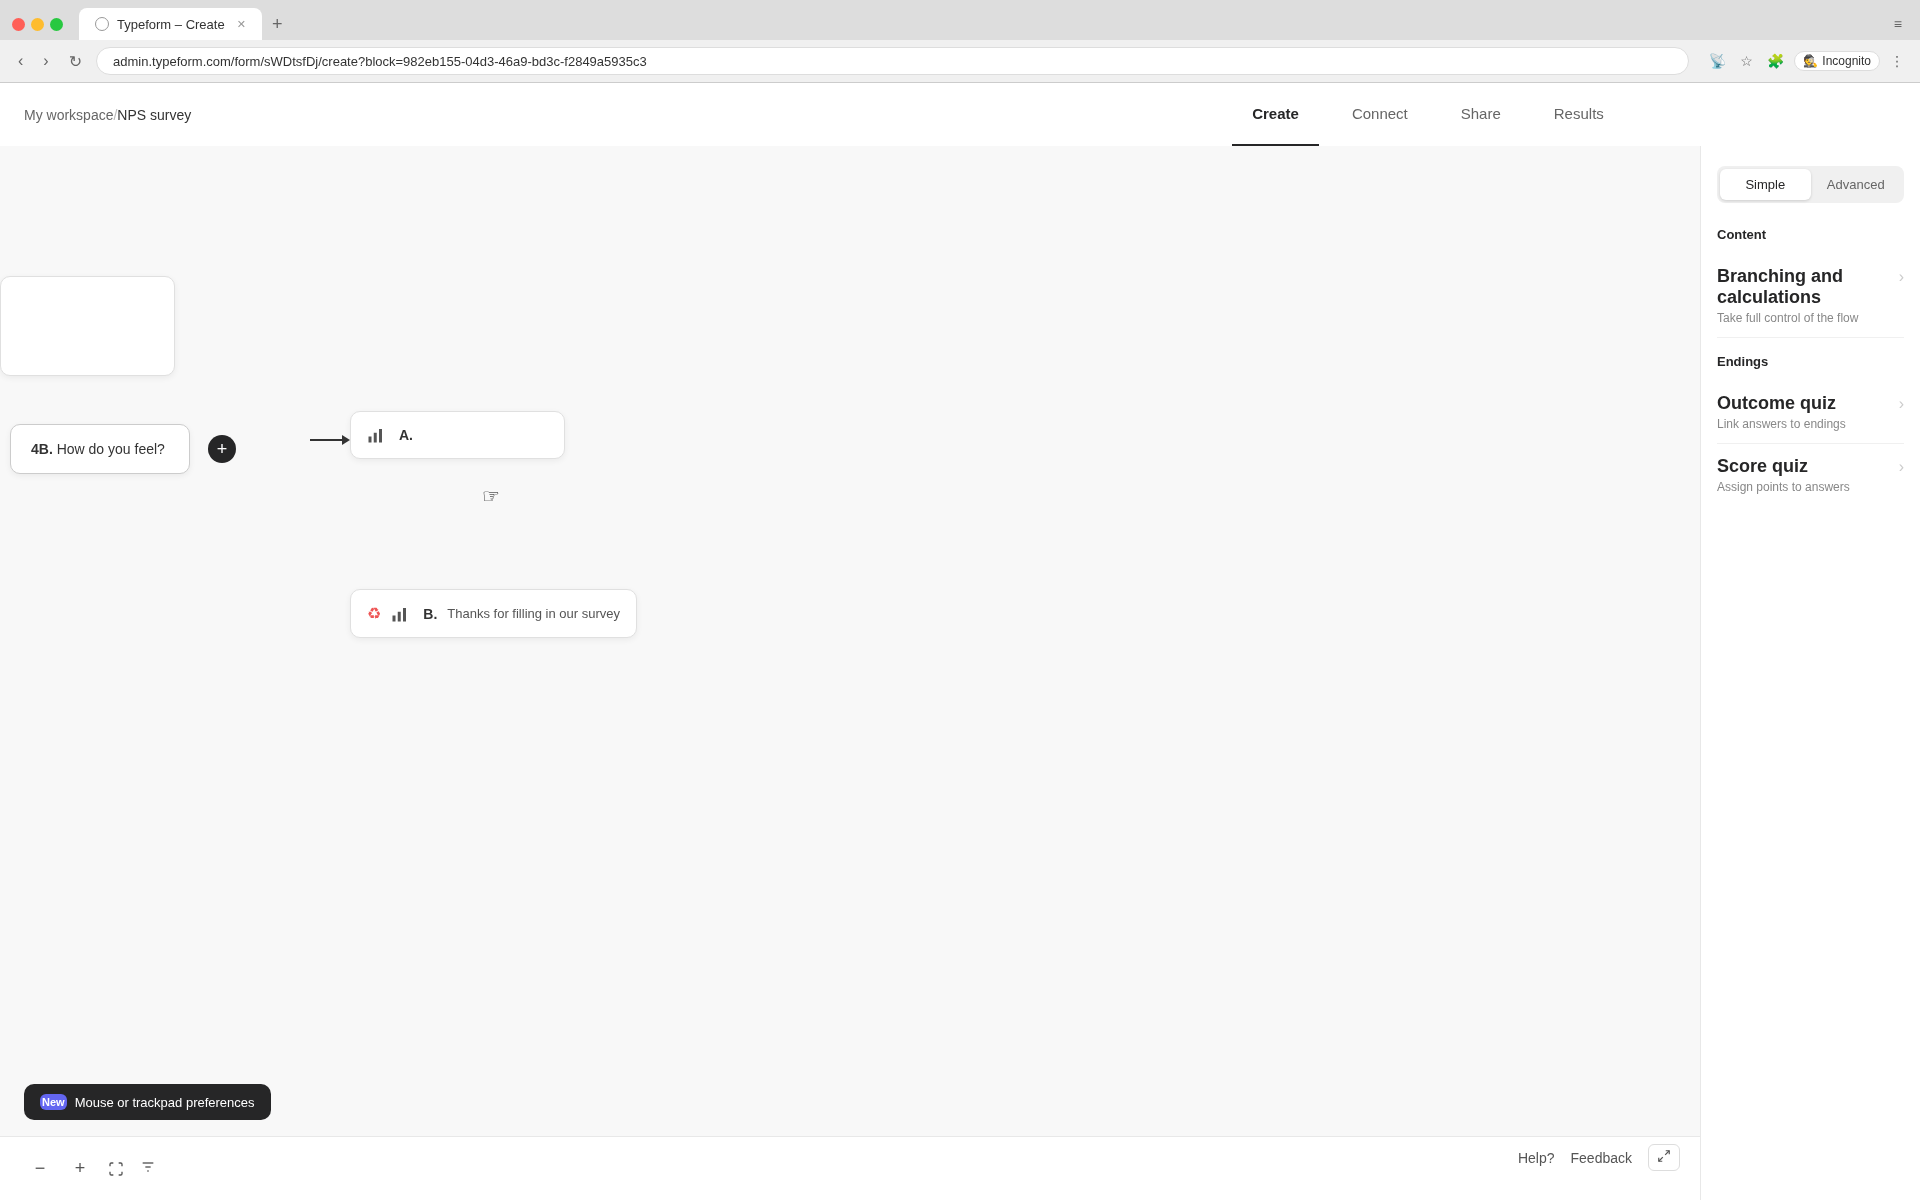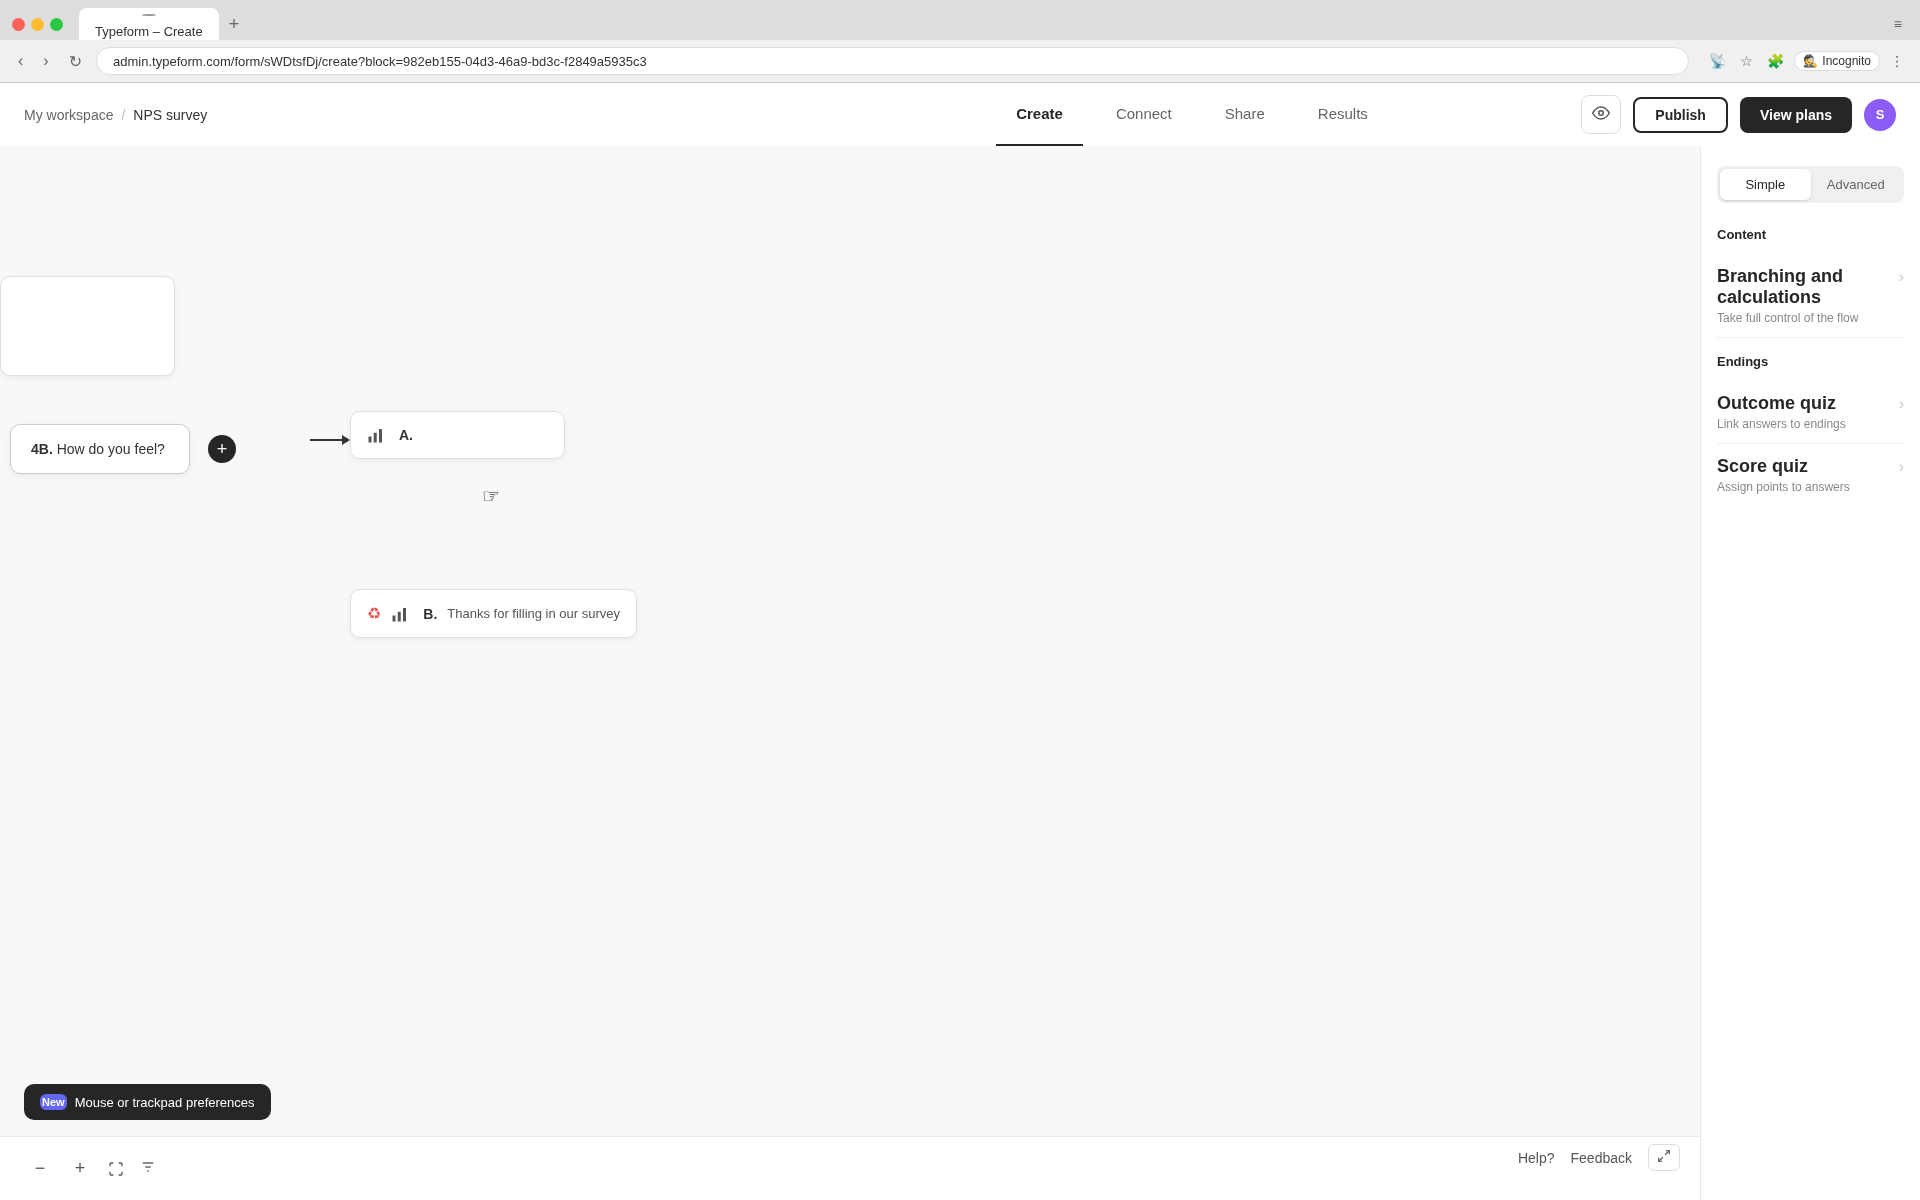--- a/index.html
+++ b/index.html
@@ -6,35 +6,35 @@
     body { font-family: -apple-system, BlinkMacSystemFont, 'Segoe UI', sans-serif; background: #fff; width: 1920px; height: 1200px; overflow: hidden; }
 
     
     .browser-chrome { background: #f0f0f0; border-bottom: 1px solid #ccc; }
     .tab-bar { display: flex; align-items: center; padding: 8px 12px 0; background: #ddd; gap: 4px; height: 40px; }
     .window-controls { display: flex; gap: 6px; margin-right: 12px; align-items: center; }
     .window-btn { width: 13px; height: 13px; border-radius: 50%; border: none; cursor: pointer; }
     .btn-close { background: #ff5f57; }
     .btn-min { background: #febc2e; }
     .btn-max { background: #28c840; }
-    .tab { display: flex; align-items: center; gap: 8px; background: #fff; border-radius: 8px 8px 0 0; padding: 6px 16px; font-size: 13px; color: #333; height: 32px; flex-direction: column; }
+    .tab { display: flex; align-items: center; gap: 8px; background: #fff; border-radius: 8px 8px 0 0; padding: 6px 16px; font-size: 13px; color: #333; height: 32px; }
     .tab-icon { width: 14px; height: 14px; border-radius: 50%; border: 1.5px solid #999; }
     .tab-close { color: #999; font-size: 11px; cursor: pointer; margin-left: 4px; }
     .new-tab-btn { background: none; border: none; font-size: 18px; color: #666; cursor: pointer; padding: 0 6px; }
 
     .address-bar { display: flex; align-items: center; padding: 6px 12px; gap: 8px; background: #f0f0f0; height: 42px; }
     .nav-btn { background: none; border: none; color: #666; font-size: 16px; cursor: pointer; padding: 2px 6px; }
     .address-input { flex: 1; background: #fff; border: 1px solid #ddd; border-radius: 20px; padding: 4px 16px; font-size: 13px; color: #333; height: 28px; }
     .toolbar-icons { display: flex; gap: 6px; align-items: center; margin-left: 8px; }
     .toolbar-icon-btn { background: none; border: none; color: #666; cursor: pointer; font-size: 14px; padding: 2px 4px; }
     .incognito-badge { background: #fff; border: 1px solid #ddd; border-radius: 12px; padding: 2px 8px; font-size: 12px; color: #333; display: flex; align-items: center; gap: 4px; }
 
     
     .app-header { display: flex; align-items: center; padding: 0 24px; height: 64px; border-bottom: 1px solid #e8e8e8; background: #fff; }
-    .breadcrumb { display: flex; align-items: center; gap: 8px; font-size: 14px; color: #666; flex: 1; }
+    .breadcrumb { display: flex; align-items: center; font-size: 14px; color: #666; flex: 1; }
     .breadcrumb-sep { color: #bbb; }
     .breadcrumb-current { color: #333; font-weight: 500; }
     .nav-tabs { display: flex; gap: 13px; flex: 1; justify-content: center; }
     .nav-tab { padding: 0 20px; height: 64px; display: flex; align-items: center; font-size: 15px; color: #666; cursor: pointer; border-bottom: 3px solid transparent; text-decoration: none; }
     .nav-tab.active { color: #262627; font-weight: 600; border-bottom-color: #262627; }
     .header-actions { display: flex; align-items: center; gap: 12px; }
     .eye-btn { background: none; border: 1px solid #ddd; border-radius: 8px; padding: 8px 10px; cursor: pointer; color: #555; }
     .publish-btn { background: none; border: 2px solid #262627; border-radius: 8px; padding: 8px 20px; font-size: 14px; font-weight: 600; color: #262627; cursor: pointer; }
     .view-plans-btn { background: #262627; border: none; border-radius: 8px; padding: 10px 20px; font-size: 14px; font-weight: 600; color: #fff; cursor: pointer; }
     .avatar { width: 32px; height: 32px; border-radius: 50%; background: #8b5cf6; display: flex; align-items: center; justify-content: center; color: #fff; font-size: 13px; font-weight: 600; }
@@ -145,31 +145,20 @@
     <span style="cursor:pointer;">My workspace</span>
     <span class="breadcrumb-sep">/</span>
     <span class="breadcrumb-current">NPS survey</span>
   </div>
   <nav class="nav-tabs">
     <a class="nav-tab active">Create</a>
     <a class="nav-tab">Connect</a>
     <a class="nav-tab">Share</a>
     <a class="nav-tab">Results</a>
   </nav>
-  <div class="header-actions">
-    <button class="eye-btn">
-      <svg width="18" height="18" viewBox="0 0 24 24" fill="none" stroke="currentColor" stroke-width="2">
-        <path d="M1 12s4-8 11-8 11 8 11 8-4 8-11 8-11-8-11-8z"></path>
-        <circle cx="12" cy="12" r="3"></circle>
-      </svg>
-    </button>
-    <button class="publish-btn">Publish</button>
-    <button class="view-plans-btn">View plans</button>
-    <div class="avatar">S</div>
-  </div>
 </div>
 
 <div class="canvas">
   <div class="flow-container">
 
     <div class="question-row" style="left: 0; top: 130px;">
 
       <div style="position:absolute; left:0; top:0; width:175px; height:100px; background:#fff; border:1.5px solid #e0e0e0; border-radius:10px; box-shadow:0 2px 6px rgba(0,0,0,0.06);"></div>
 
       <div style="position:absolute; left:10px; top:148px; display:flex; align-items:center; gap:10px;">

